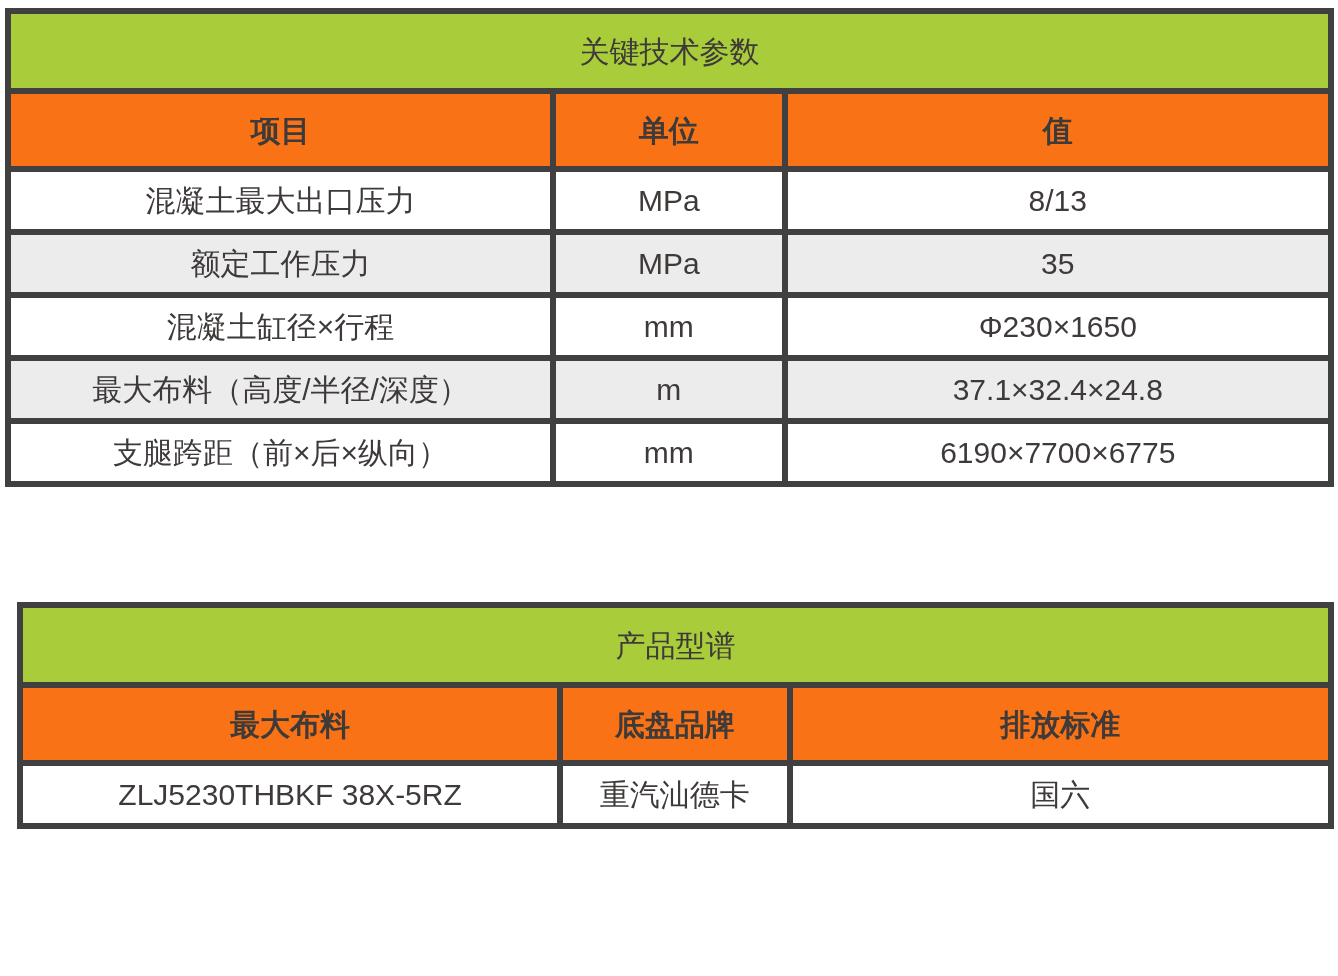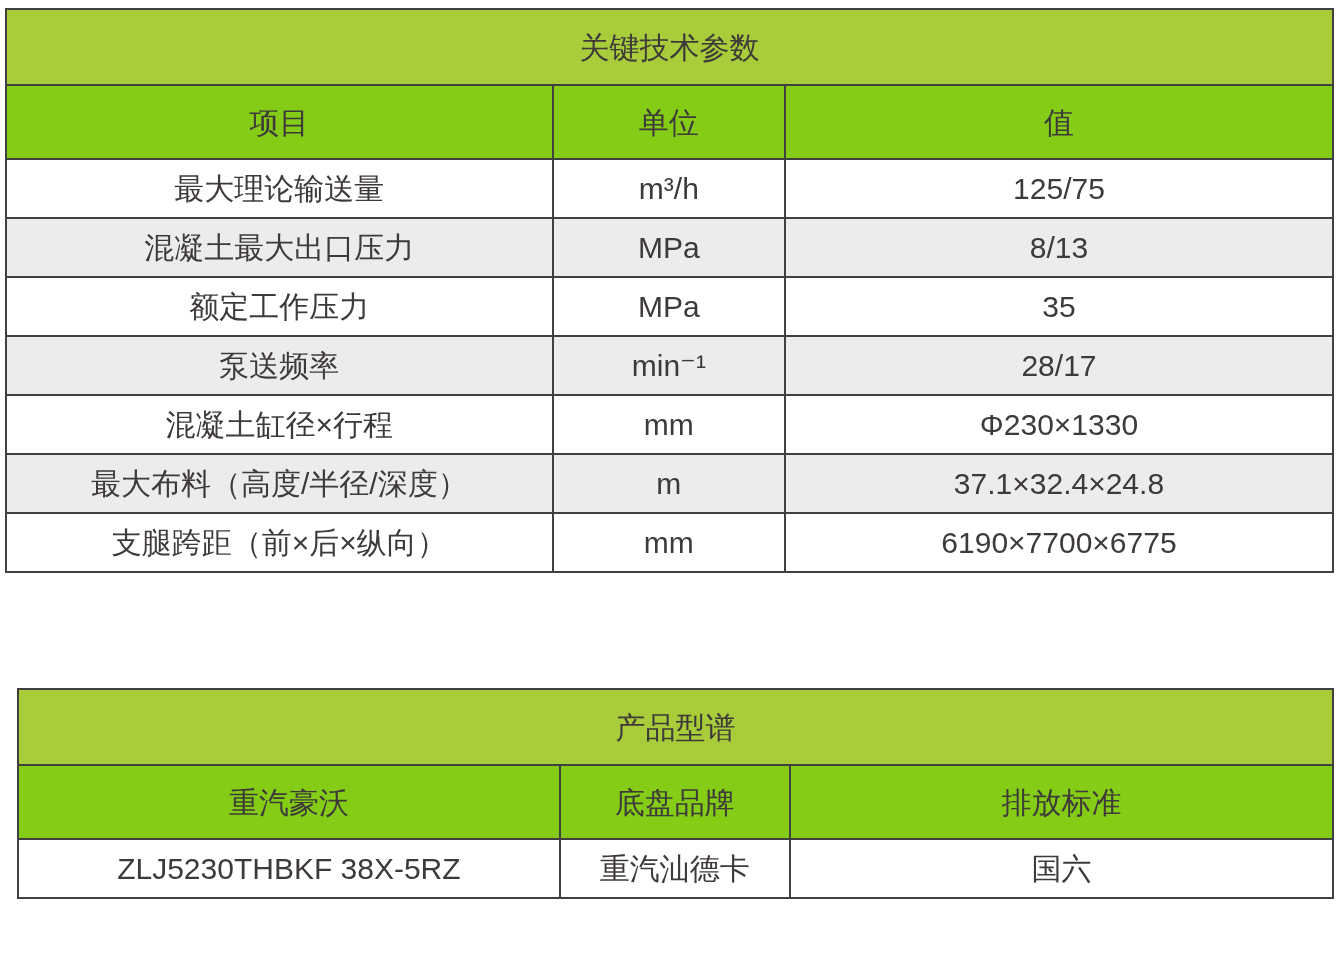--- a/index.html
+++ b/index.html
@@ -18,39 +18,40 @@
     box-sizing: border-box;
     width: 1338px;
     padding: 8px 4px 0 5px;
   }
   table {
     border-collapse: collapse;
     width: 100%;
     table-layout: fixed;
   }
   th, td {
-    border: 2px solid #404040;
+    border: 6px solid #404040;
     text-align: center;
     vertical-align: middle;
     font-weight: 400;
     font-size: 30px;
     line-height: 1.1;
     padding: 12px 6px;
     overflow: hidden;
     white-space: nowrap;
   }
   .title-row th {
     background: #a8cc3a;
     height: 50px;
     font-size: 30px;
     color: #3e3a39;
   }
   .head-row th {
-    background: #84cc16;
+    background: #f97316;
     height: 48px;
+    font-weight: bold;
   }
   tbody tr {
     height: 54px;
     background: #ffffff;
   }
   tbody tr:nth-of-type(even) {
     background: #ececec;
   }
   .product-table-wrap {
     margin-top: 115px;
@@ -73,48 +74,38 @@
         <th colspan="3">关键技术参数</th>
       </tr>
       <tr class="head-row">
         <th>项目</th>
         <th>单位</th>
         <th>值</th>
       </tr>
     </thead>
     <tbody>
 
-        <tr class="data-row">
-          <td>最大理论输送量</td>
-          <td>m³/h</td>
-          <td>125/75</td>
-        </tr>
 
         <tr class="data-row">
           <td>混凝土最大出口压力</td>
           <td>MPa</td>
           <td>8/13</td>
         </tr>
 
         <tr class="data-row">
           <td>额定工作压力</td>
           <td>MPa</td>
           <td>35</td>
         </tr>
 
-        <tr class="data-row">
-          <td>泵送频率</td>
-          <td>min⁻¹</td>
-          <td>28/17</td>
-        </tr>
 
         <tr class="data-row">
           <td>混凝土缸径×行程</td>
           <td>mm</td>
-          <td>Φ230×1330</td>
+          <td>Φ230×1650</td>
         </tr>
 
 
         <tr class="data-row">
           <td>最大布料（高度/半径/深度）</td>
           <td>m</td>
           <td>37.1×32.4×24.8</td>
         </tr>
 
         <tr class="data-row">
@@ -130,21 +121,21 @@
       <colgroup>
         <col style="width:41.2%">
         <col style="width:17.5%">
         <col style="width:41.3%">
       </colgroup>
       <thead>
         <tr class="title-row">
           <th colspan="3">产品型谱</th>
         </tr>
         <tr class="head-row">
-          <th>重汽豪沃</th>
+          <th>最大布料</th>
           <th>底盘品牌</th>
           <th>排放标准</th>
         </tr>
       </thead>
       <tbody>
 
           <tr class="data-row">
             <td>ZLJ5230THBKF 38X-5RZ</td>
             <td>重汽汕德卡</td>
             <td>国六</td>

